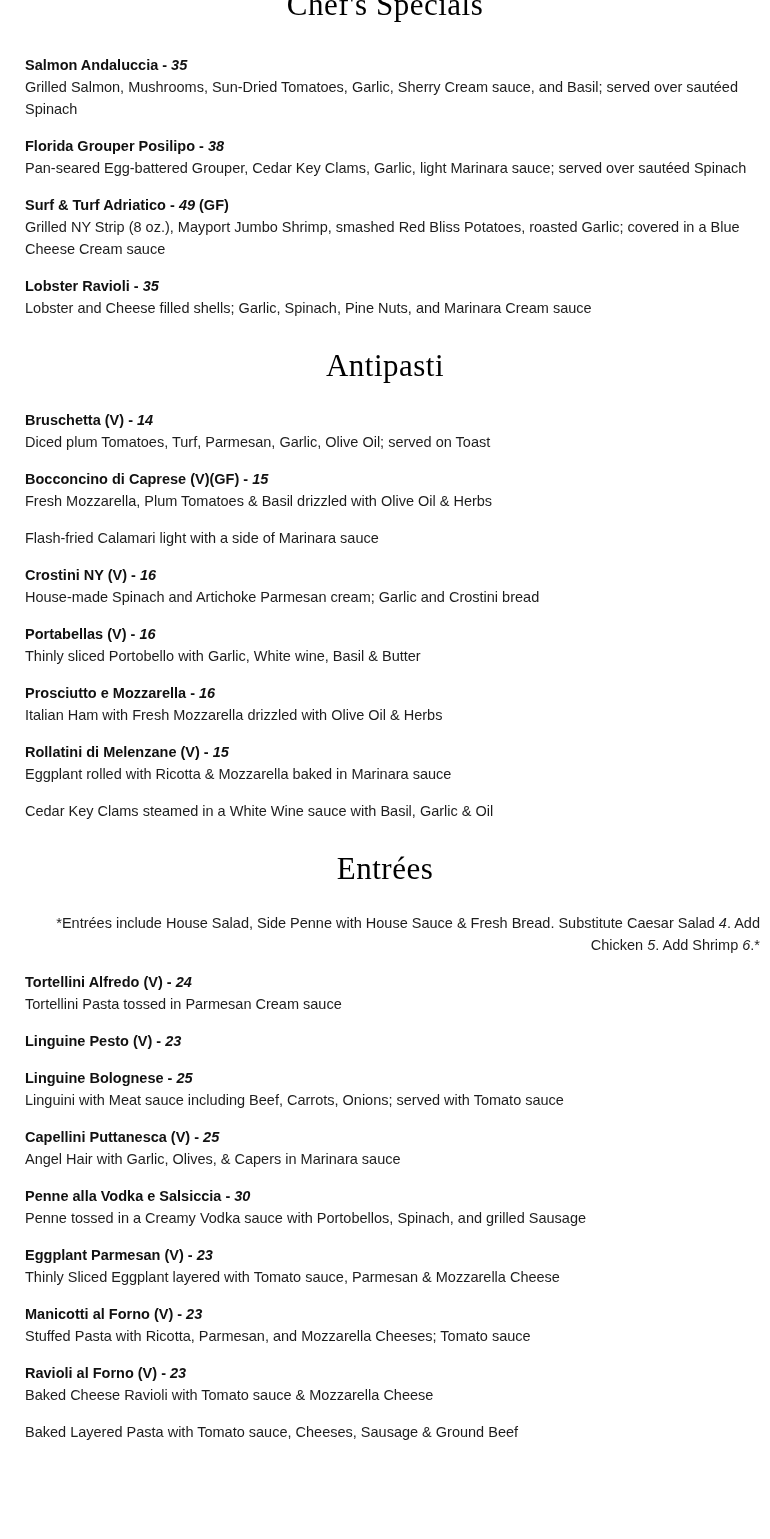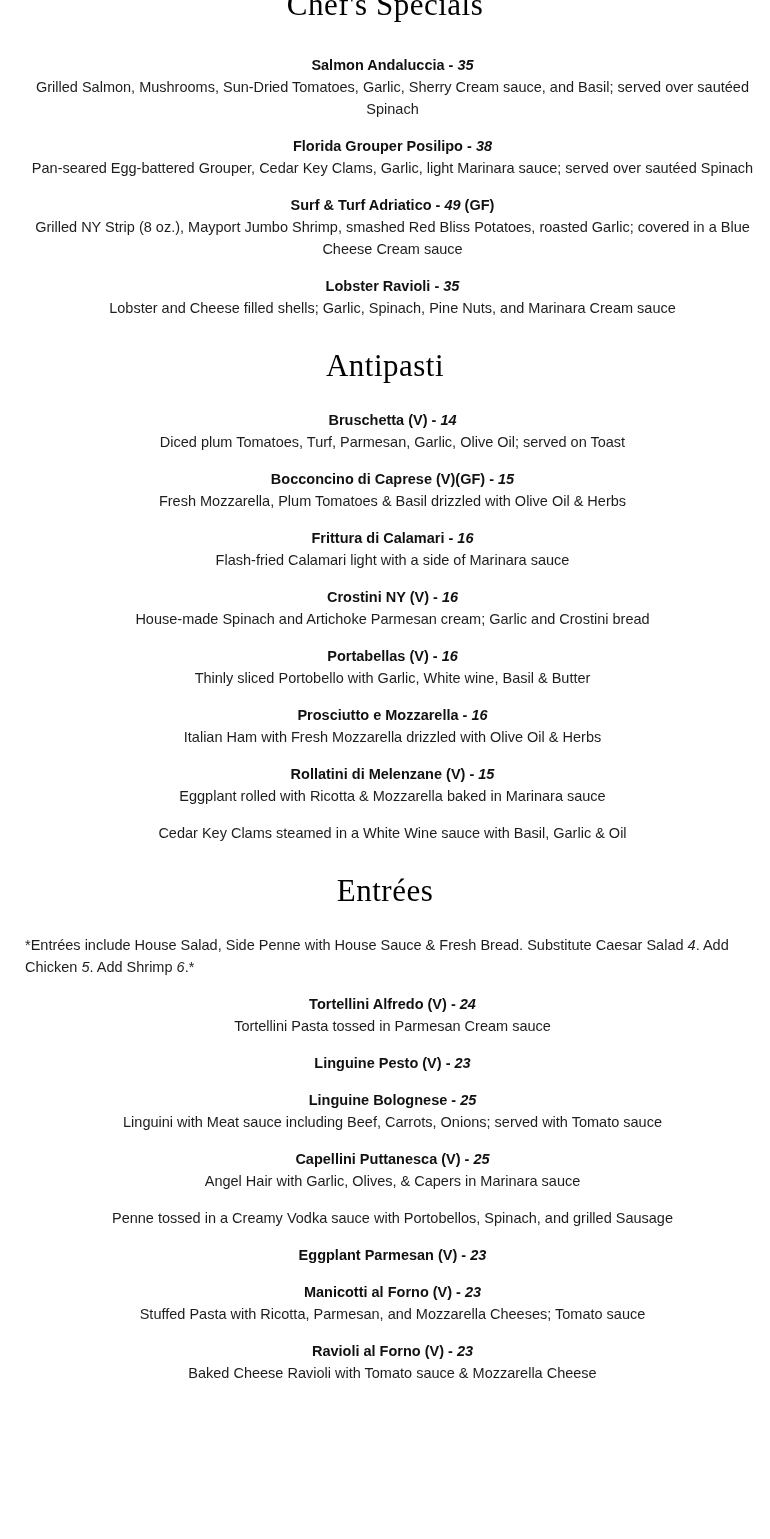--- a/index.html
+++ b/index.html
@@ -25,29 +25,29 @@
     line-height: 38px;
     text-align: center;
     color: #000000;
     margin: 28px 15px 24px 0;
     letter-spacing: 0.5px;
   }
   .menu-section:first-child .section-title {
     margin-top: -14px;
     margin-bottom: 30px;
   }
-  .menu-item { margin: 0 0 15px 0; text-align: center; }
+  .menu-item { margin: 0 0 15px 0; }
   .item-name-line {
     margin: 0;
     font-weight: 700;
     color: #111111;
   }
   .item-price { font-style: italic; }
   .item-desc { margin: 0; }
-  .section-note { margin: 0 0 15px 0; }
+  .section-note { margin: 0 0 15px 0; text-align: right; }
   .section-note .it { font-style: italic; }
 </style>
 </head>
 <body>
 
 <main class="menu-page" id="menu-root">
   <section class="menu-section">
     <h2 class="section-title">Chef's Specials</h2>
 
     <div class="section-items">
@@ -81,21 +81,20 @@
     <p class="item-name-line"><span class="item-name">Bruschetta (V)</span><span class="item-sep"> - </span><span class="item-price">14</span></p>
     <p class="item-desc">Diced plum Tomatoes, Turf, Parmesan, Garlic, Olive Oil; served on Toast</p>
   </div>
 
   <div class="menu-item">
     <p class="item-name-line"><span class="item-name">Bocconcino di Caprese (V)(GF)</span><span class="item-sep"> - </span><span class="item-price">15</span></p>
     <p class="item-desc">Fresh Mozzarella, Plum Tomatoes &amp; Basil drizzled with Olive Oil &amp; Herbs</p>
   </div>
 
   <div class="menu-item">
-    <p class="item-name-line"><span class="item-name">Frittura di Calamari</span><span class="item-sep"> - </span><span class="item-price">16</span></p>
     <p class="item-desc">Flash-fried Calamari light with a side of Marinara sauce</p>
   </div>
 
   <div class="menu-item">
     <p class="item-name-line"><span class="item-name">Crostini NY (V)</span><span class="item-sep"> - </span><span class="item-price">16</span></p>
     <p class="item-desc">House-made Spinach and Artichoke Parmesan cream; Garlic and Crostini bread</p>
   </div>
 
   <div class="menu-item">
     <p class="item-name-line"><span class="item-name">Portabellas (V)</span><span class="item-sep"> - </span><span class="item-price">16</span></p>
@@ -135,34 +134,37 @@
     <p class="item-name-line"><span class="item-name">Linguine Bolognese</span><span class="item-sep"> - </span><span class="item-price">25</span></p>
     <p class="item-desc">Linguini with Meat sauce including Beef, Carrots, Onions; served with Tomato sauce</p>
   </div>
 
   <div class="menu-item">
     <p class="item-name-line"><span class="item-name">Capellini Puttanesca (V)</span><span class="item-sep"> - </span><span class="item-price">25</span></p>
     <p class="item-desc">Angel Hair with Garlic, Olives, &amp; Capers in Marinara sauce</p>
   </div>
 
   <div class="menu-item">
+    <p class="item-name-line"><span class="item-name">Penne alla Vodka e Salsiccia</span><span class="item-sep"> - </span><span class="item-price">30</span></p>
     <p class="item-desc">Penne tossed in a Creamy Vodka sauce with Portobellos, Spinach, and grilled Sausage</p>
   </div>
 
   <div class="menu-item">
     <p class="item-name-line"><span class="item-name">Eggplant Parmesan (V)</span><span class="item-sep"> - </span><span class="item-price">23</span></p>
+    <p class="item-desc">Thinly Sliced Eggplant layered with Tomato sauce, Parmesan &amp; Mozzarella Cheese</p>
   </div>
 
   <div class="menu-item">
     <p class="item-name-line"><span class="item-name">Manicotti al Forno (V)</span><span class="item-sep"> - </span><span class="item-price">23</span></p>
     <p class="item-desc">Stuffed Pasta with Ricotta, Parmesan, and Mozzarella Cheeses; Tomato sauce</p>
   </div>
 
   <div class="menu-item">
     <p class="item-name-line"><span class="item-name">Ravioli al Forno (V)</span><span class="item-sep"> - </span><span class="item-price">23</span></p>
     <p class="item-desc">Baked Cheese Ravioli with Tomato sauce &amp; Mozzarella Cheese</p>
   </div>
 
   <div class="menu-item">
+    <p class="item-desc">Baked Layered Pasta with Tomato sauce, Cheeses, Sausage &amp; Ground Beef</p>
   </div>
 </div>
   </section>
 </main>
 
 </body></html>

